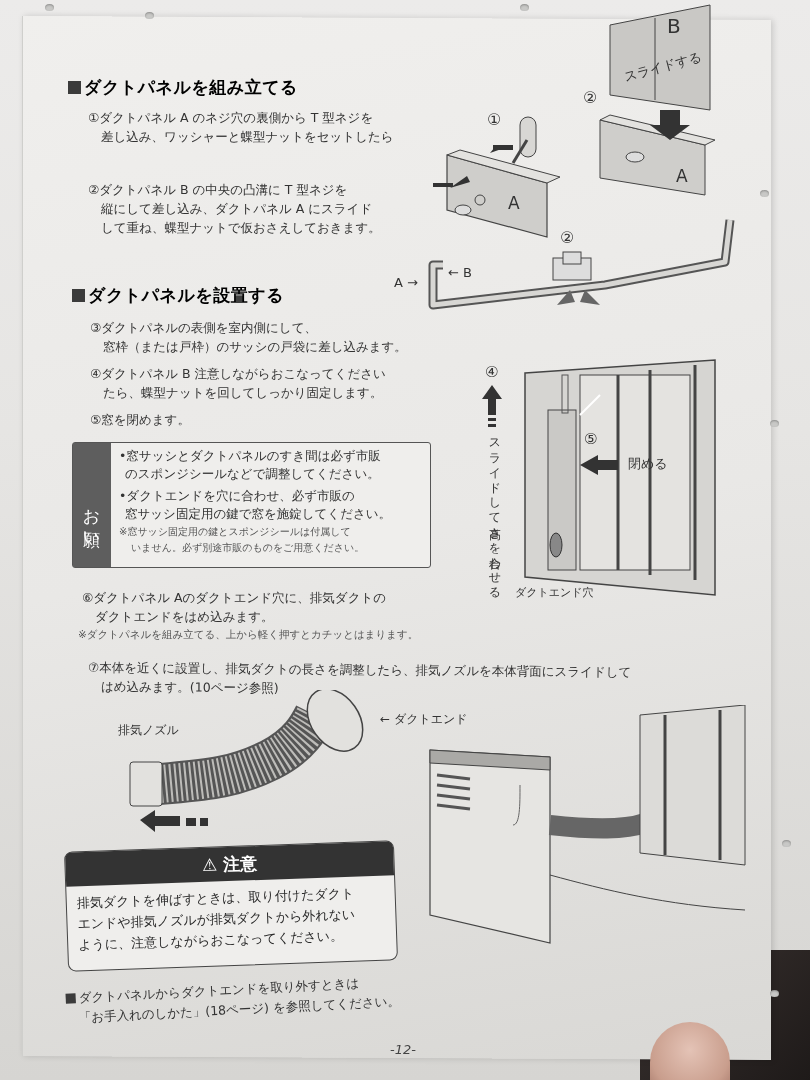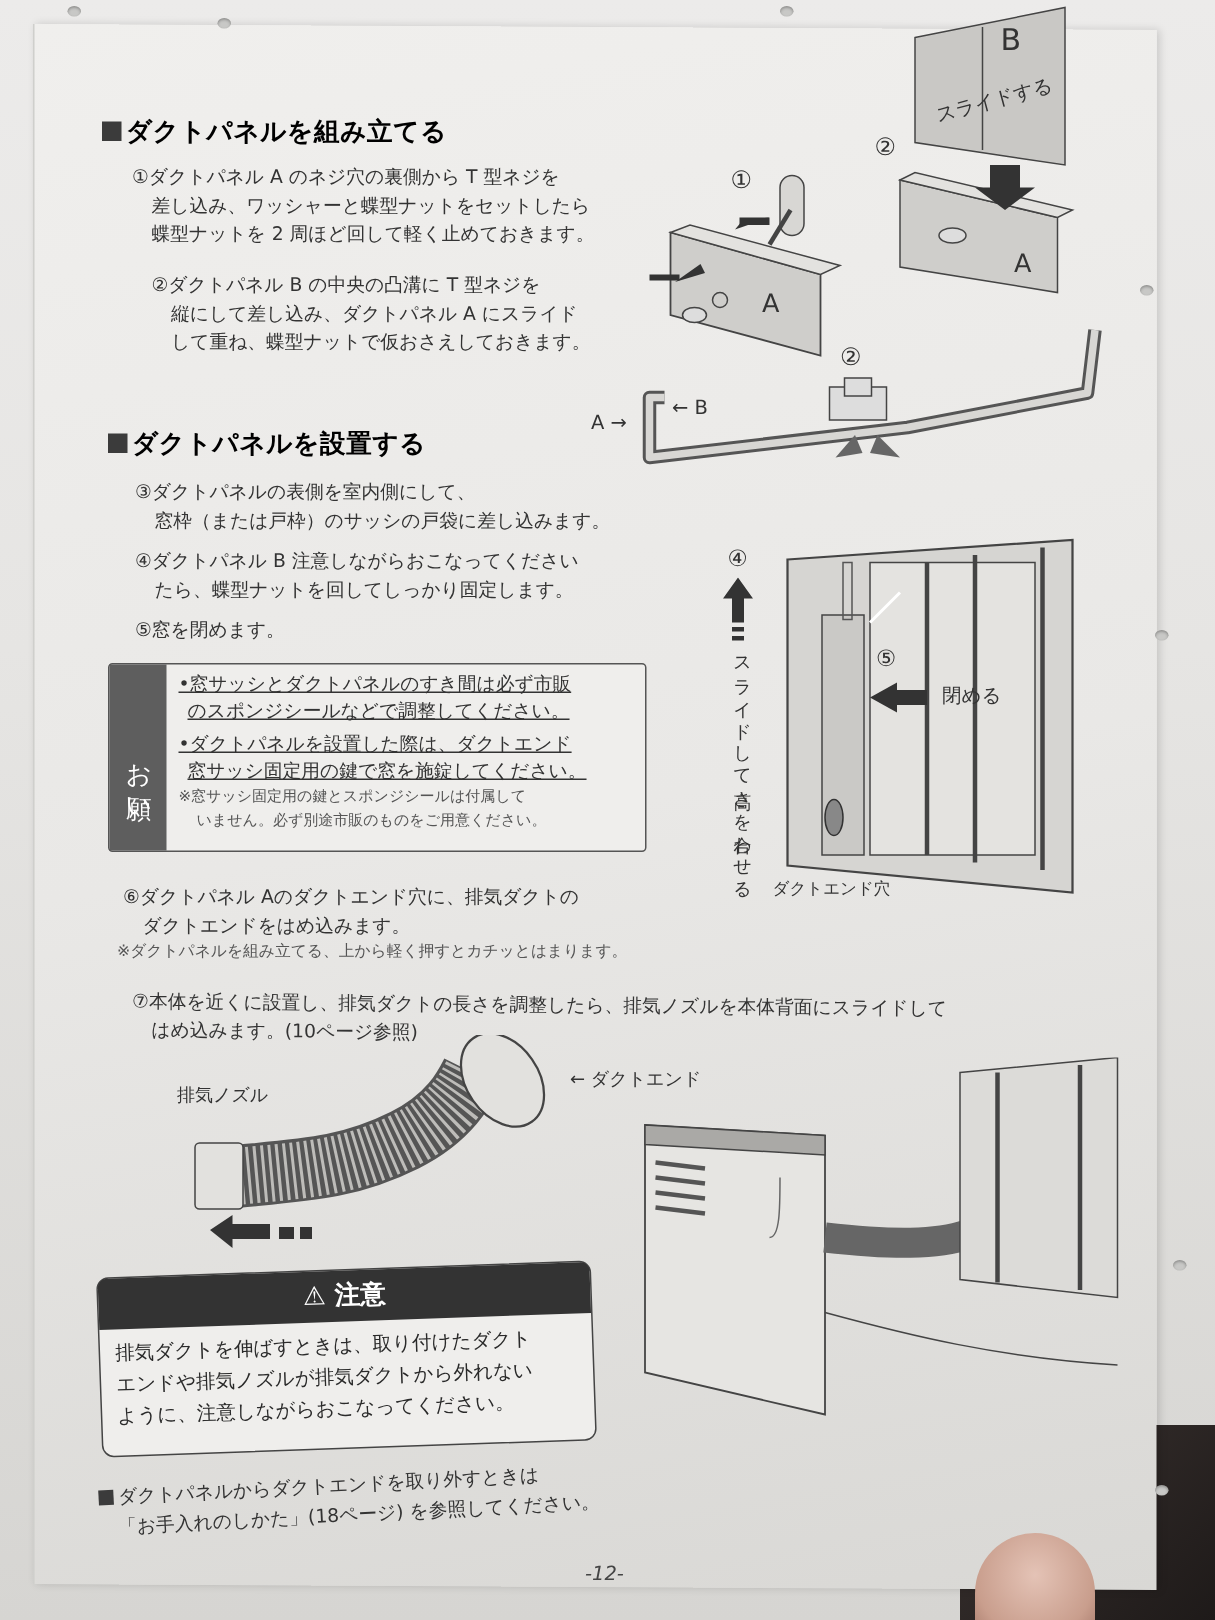--- a/index.html
+++ b/index.html
@@ -17,21 +17,21 @@
        background:radial-gradient(ellipse at 50% 40%,#e4c3b6 0%,#c99e8d 70%,#a87b6c 100%);}
   .hole{position:absolute;width:9px;height:7px;border-radius:50%;background:#c8c8c6;box-shadow:inset 0 1px 2px rgba(0,0,0,.3);}
   .h2{position:absolute;font-size:17px;font-weight:bold;color:#000000;letter-spacing:0.5px;}
   .h2 .sq{display:inline-block;width:13px;height:13px;background:#3b3b3b;margin-right:3px;vertical-align:-1px;}
   .p{position:absolute;font-size:12.5px;line-height:19px;color:#333;}
   .small{font-size:10.5px;line-height:16px;color:#555;}
   .notebox{position:absolute;left:72px;top:442px;width:357px;height:124px;border:1.5px solid #555;border-radius:3px;background:#efeeec;}
   .notebox .tab{position:absolute;left:0;top:0;width:38px;height:124px;background:#5e5e5e;color:#fff;
         font-size:17px;writing-mode:vertical-rl;text-align:center;line-height:38px;letter-spacing:2px;padding-top:28px;box-sizing:border-box;}
   .notebox .body{position:absolute;left:46px;top:4px;width:306px;}
-  .notebox .b{font-size:12.5px;line-height:18px;color:#333;text-decoration:underline;}
+  .notebox .b{font-size:12.5px;line-height:18px;color:#333;}
   .notebox .s{font-size:10px;line-height:14px;color:#555;margin-top:2px;}
   .caution{position:absolute;left:66px;top:846px;width:328px;height:118px;border:1.5px solid #444;border-radius:8px;background:#efeeec;transform:rotate(-2deg);}
   .caution .hd{height:34px;background:#333;border-radius:6px 6px 0 0;color:#fff;font-size:17px;font-weight:bold;text-align:center;line-height:34px;}
   .caution .bd{padding:6px 10px;font-size:13px;line-height:21px;color:#2a2a2a;}
   .pg{position:absolute;left:390px;top:1042px;font-size:13px;color:#444;font-style:italic;}
   svg{position:absolute;}
   .lbl{position:absolute;font-size:11px;color:#333;}
 </style>
 </head>
 <body>
@@ -45,23 +45,22 @@
 <div class="hole" style="left:520px;top:4px"></div>
 <div class="hole" style="left:760px;top:190px"></div>
 <div class="hole" style="left:770px;top:420px"></div>
 <div class="hole" style="left:782px;top:840px"></div>
 <div class="hole" style="left:770px;top:990px"></div>
 
 <div class="h2" style="left:68px;top:76px"><span class="sq"></span><span>ダクトパネルを組み立てる</span></div>
 <div class="p" style="left:88px;top:108px">
   <div>①ダクトパネル A のネジ穴の裏側から T 型ネジを</div>
   <div style="padding-left:13px">差し込み、ワッシャーと蝶型ナットをセットしたら</div>
-  <div style="padding-left:13px">蝶型ナットを 2 周ほど回して軽く止めておきます。</div>
-</div>
-<div class="p" style="left:101px;top:180px">
+</div>
+<div class="p" style="left:88px;top:180px">
   <div>②ダクトパネル B の中央の凸溝に T 型ネジを</div>
   <div style="padding-left:13px">縦にして差し込み、ダクトパネル A にスライド</div>
   <div style="padding-left:13px">して重ね、蝶型ナットで仮おさえしておきます。</div>
 </div>
 
 <div class="h2" style="left:72px;top:284px"><span class="sq"></span><span>ダクトパネルを設置する</span></div>
 <div class="p" style="left:90px;top:318px">
   <div>③ダクトパネルの表側を室内側にして、</div>
   <div style="padding-left:13px">窓枠（または戸枠）のサッシの戸袋に差し込みます。</div>
 </div>
@@ -69,21 +68,21 @@
   <div>④ダクトパネル B 注意しながらおこなってください</div>
   <div style="padding-left:13px">たら、蝶型ナットを回してしっかり固定します。</div>
 </div>
 <div class="p" style="left:90px;top:410px">⑤窓を閉めます。</div>
 
 <div class="notebox">
   <div class="tab">お願い</div>
   <div class="body">
     <div class="b">•窓サッシとダクトパネルのすき間は必ず市販</div>
     <div class="b" style="padding-left:6px">のスポンジシールなどで調整してください。</div>
-    <div class="b" style="margin-top:4px">•ダクトパネルを設置した際は、ダクトエンド</div>
+    <div class="b" style="margin-top:4px">•ダクトエンドを穴に合わせ、必ず市販の</div>
     <div class="b" style="padding-left:6px">窓サッシ固定用の鍵で窓を施錠してください。</div>
     <div class="s">※窓サッシ固定用の鍵とスポンジシールは付属して</div>
     <div class="s" style="padding-left:12px">いません。必ず別途市販のものをご用意ください。</div>
   </div>
 </div>
 
 <div class="p" style="left:82px;top:588px">
   <div>⑥ダクトパネル Aのダクトエンド穴に、排気ダクトの</div>
   <div style="padding-left:13px">ダクトエンドをはめ込みます。</div>
   <div class="small" style="margin-left:-4px">※ダクトパネルを組み立てる、上から軽く押すとカチッとはまります。</div>

